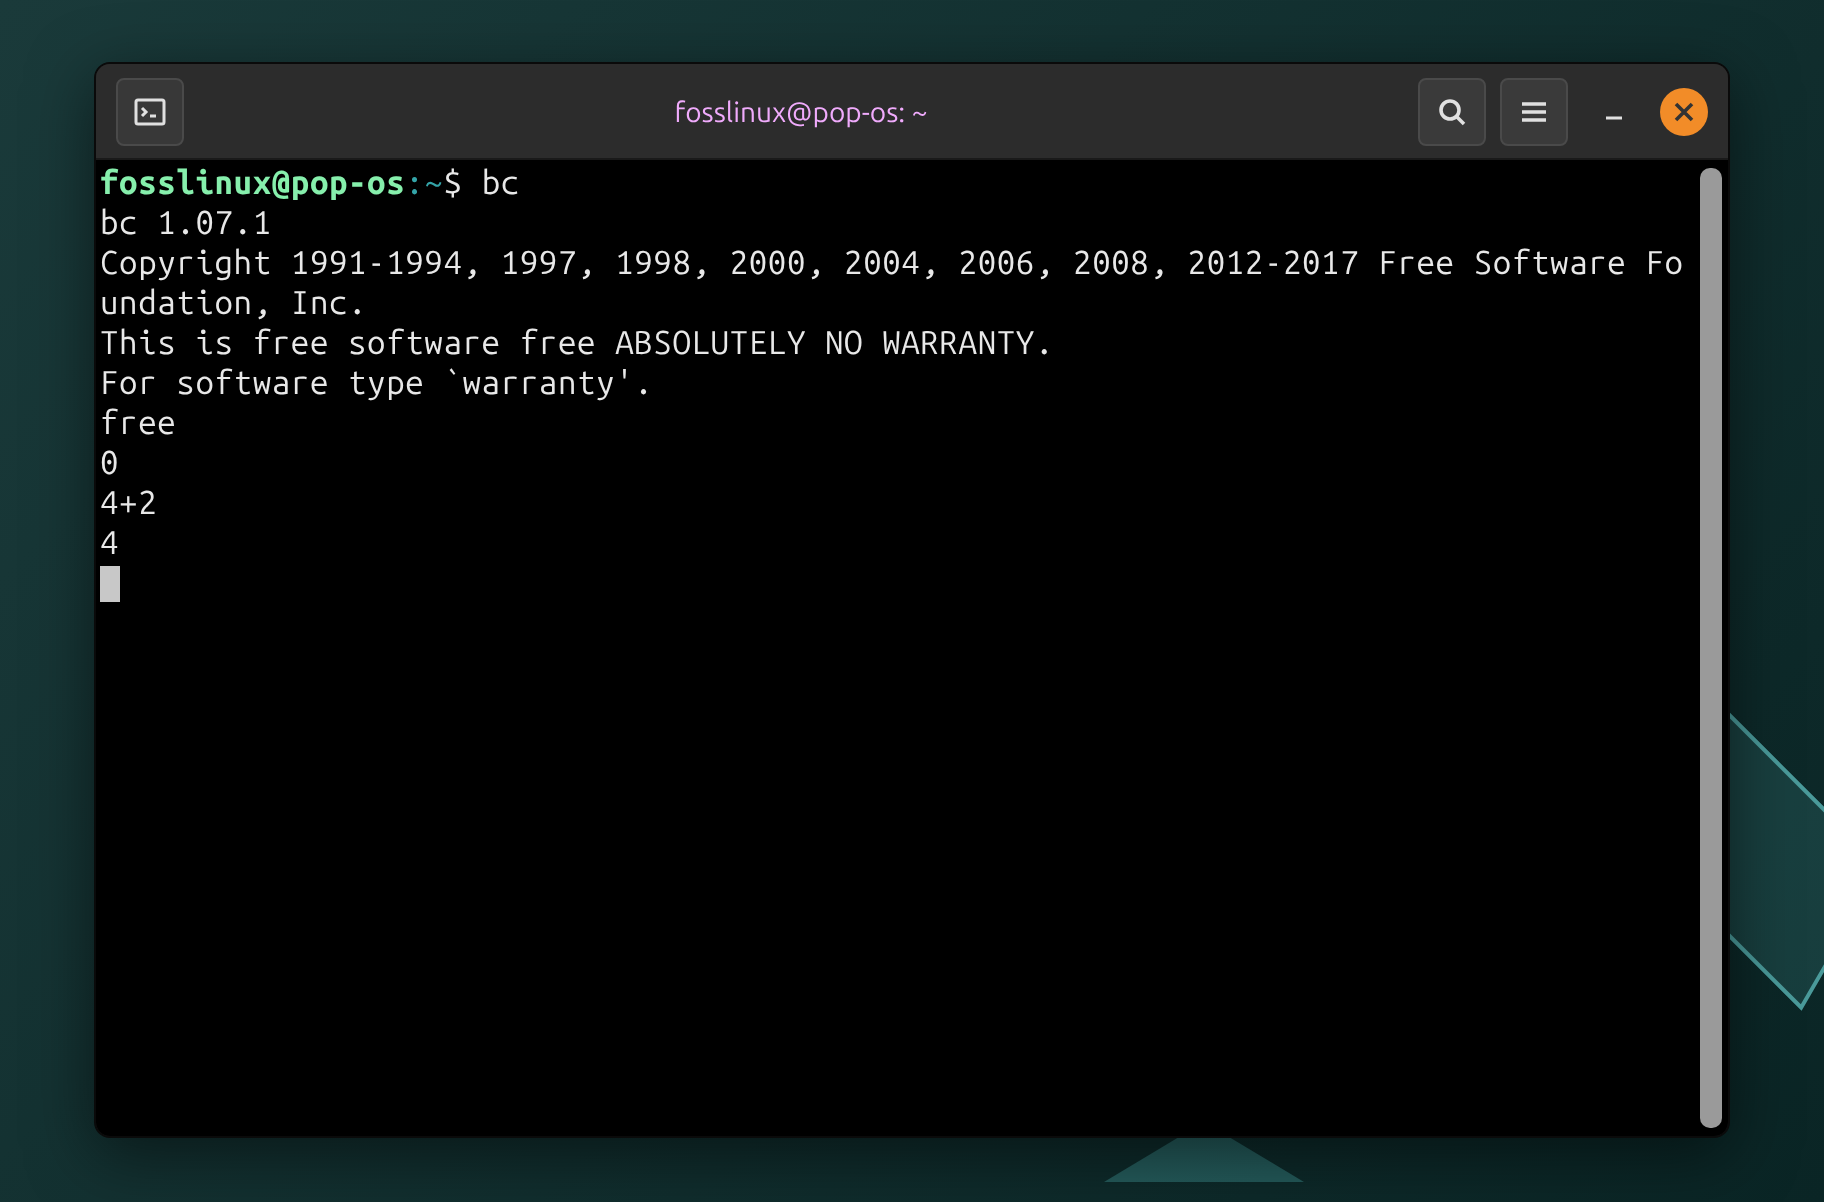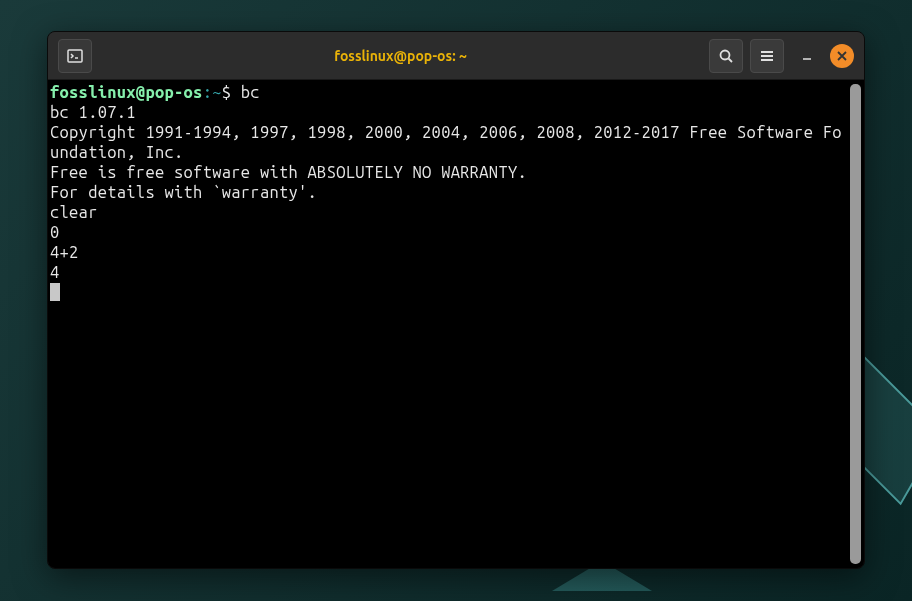--- a/index.html
+++ b/index.html
@@ -70,22 +70,22 @@
       justify-content: center;
       cursor: pointer;
       color: #e0e0e0;
     }
     .titlebar-btn.new-tab {
       background: #383838;
     }
     .title-text {
       flex: 1;
       text-align: center;
-      color: #eab308;
-      font-weight: bold;
+      color: #f0abfc;
+      font-weight: normal;
       font-size: 14px;
       font-family: "Ubuntu", sans-serif;
     }
     .titlebar-right {
       display: flex;
       align-items: center;
       gap: 7px;
     }
     .win-btn {
       width: 32px;
@@ -192,22 +192,22 @@
         <svg width="10" height="10" viewBox="0 0 10 10" stroke="currentColor" stroke-width="1.8">
           <path d="M1 1 L9 9 M9 1 L1 9"></path>
         </svg>
       </div>
     </div>
   </div>
   <div class="terminal-body">
     <div class="terminal-content"><span class="prompt-user">fosslinux@pop-os</span><span class="prompt-colon">:</span><span class="prompt-path">~</span><span class="prompt-dollar">$ </span><span>bc</span>
 <span>bc 1.07.1</span>
 <span>Copyright 1991-1994, 1997, 1998, 2000, 2004, 2006, 2008, 2012-2017 Free Software Foundation, Inc.</span>
-<span>Free is free software with ABSOLUTELY NO WARRANTY.</span>
-<span>For details with `warranty'.</span>
-<span>clear</span>
+<span>This is free software free ABSOLUTELY NO WARRANTY.</span>
+<span>For software type `warranty'.</span>
+<span>free</span>
 <span>0</span>
 <span>4+2</span>
 <span>4</span>
 <span class="cursor-block"></span></div>
     <div class="scrollbar"></div>
   </div>
 </div>
 
 </body></html>

